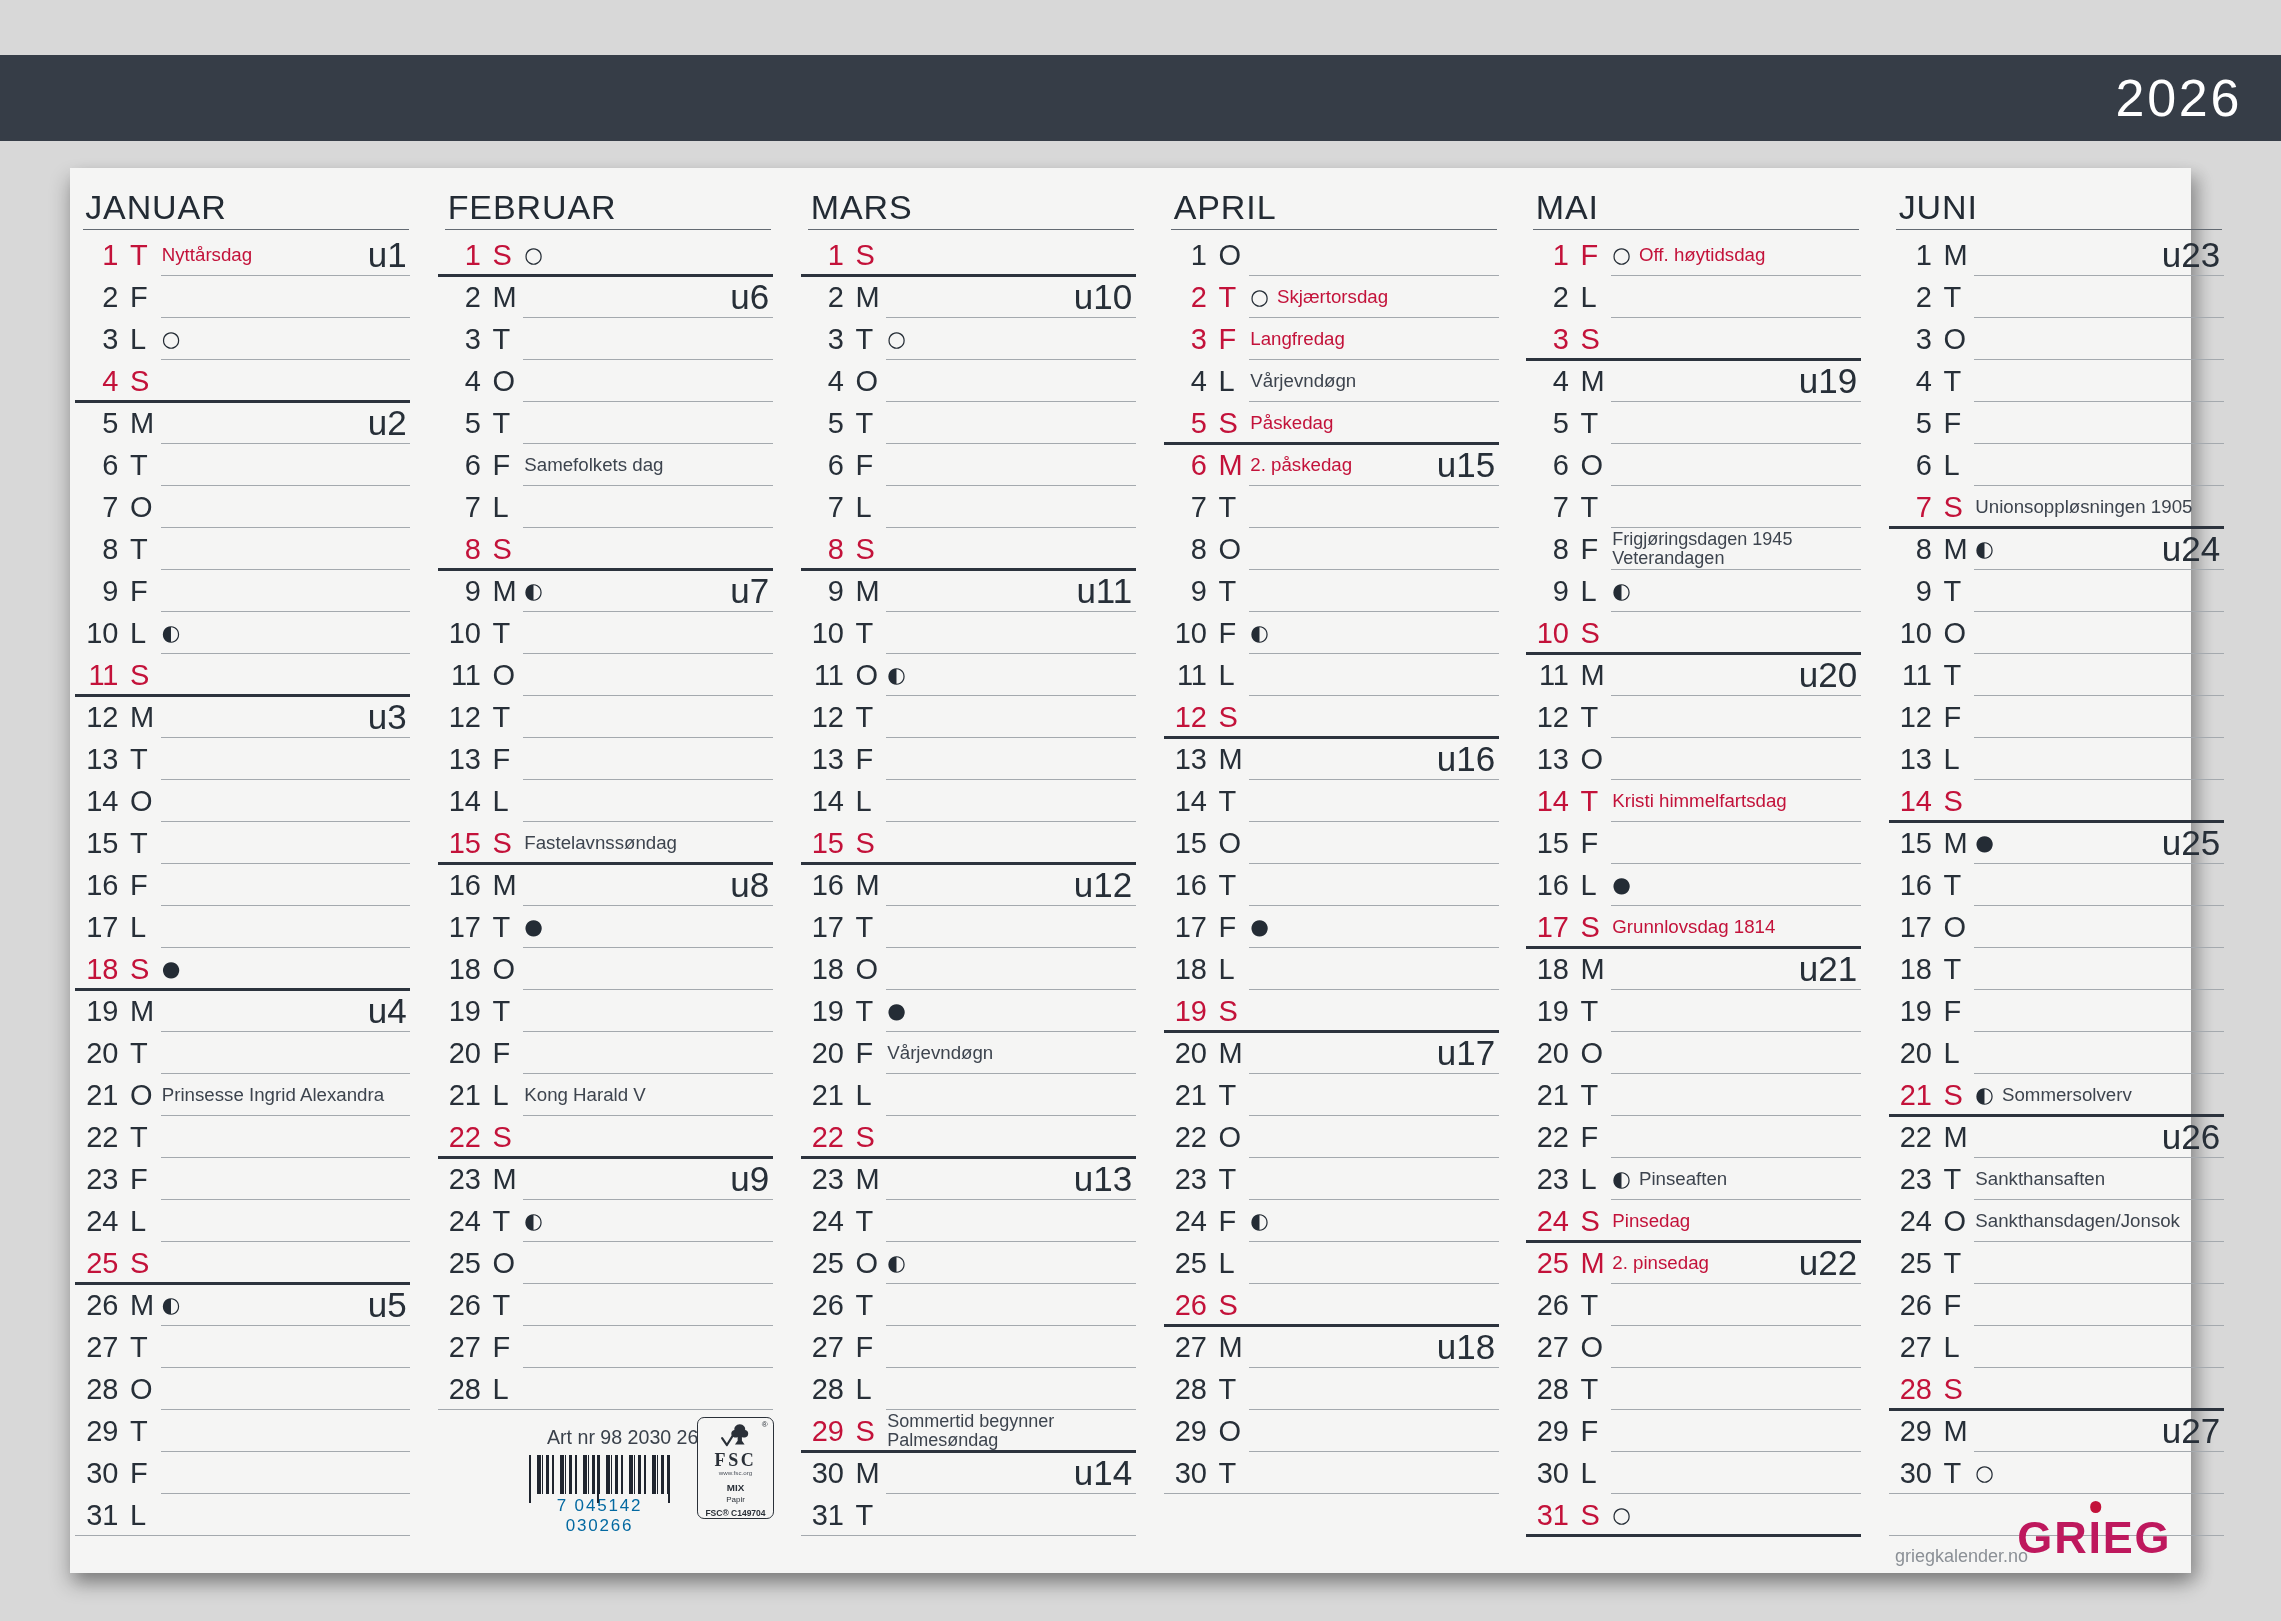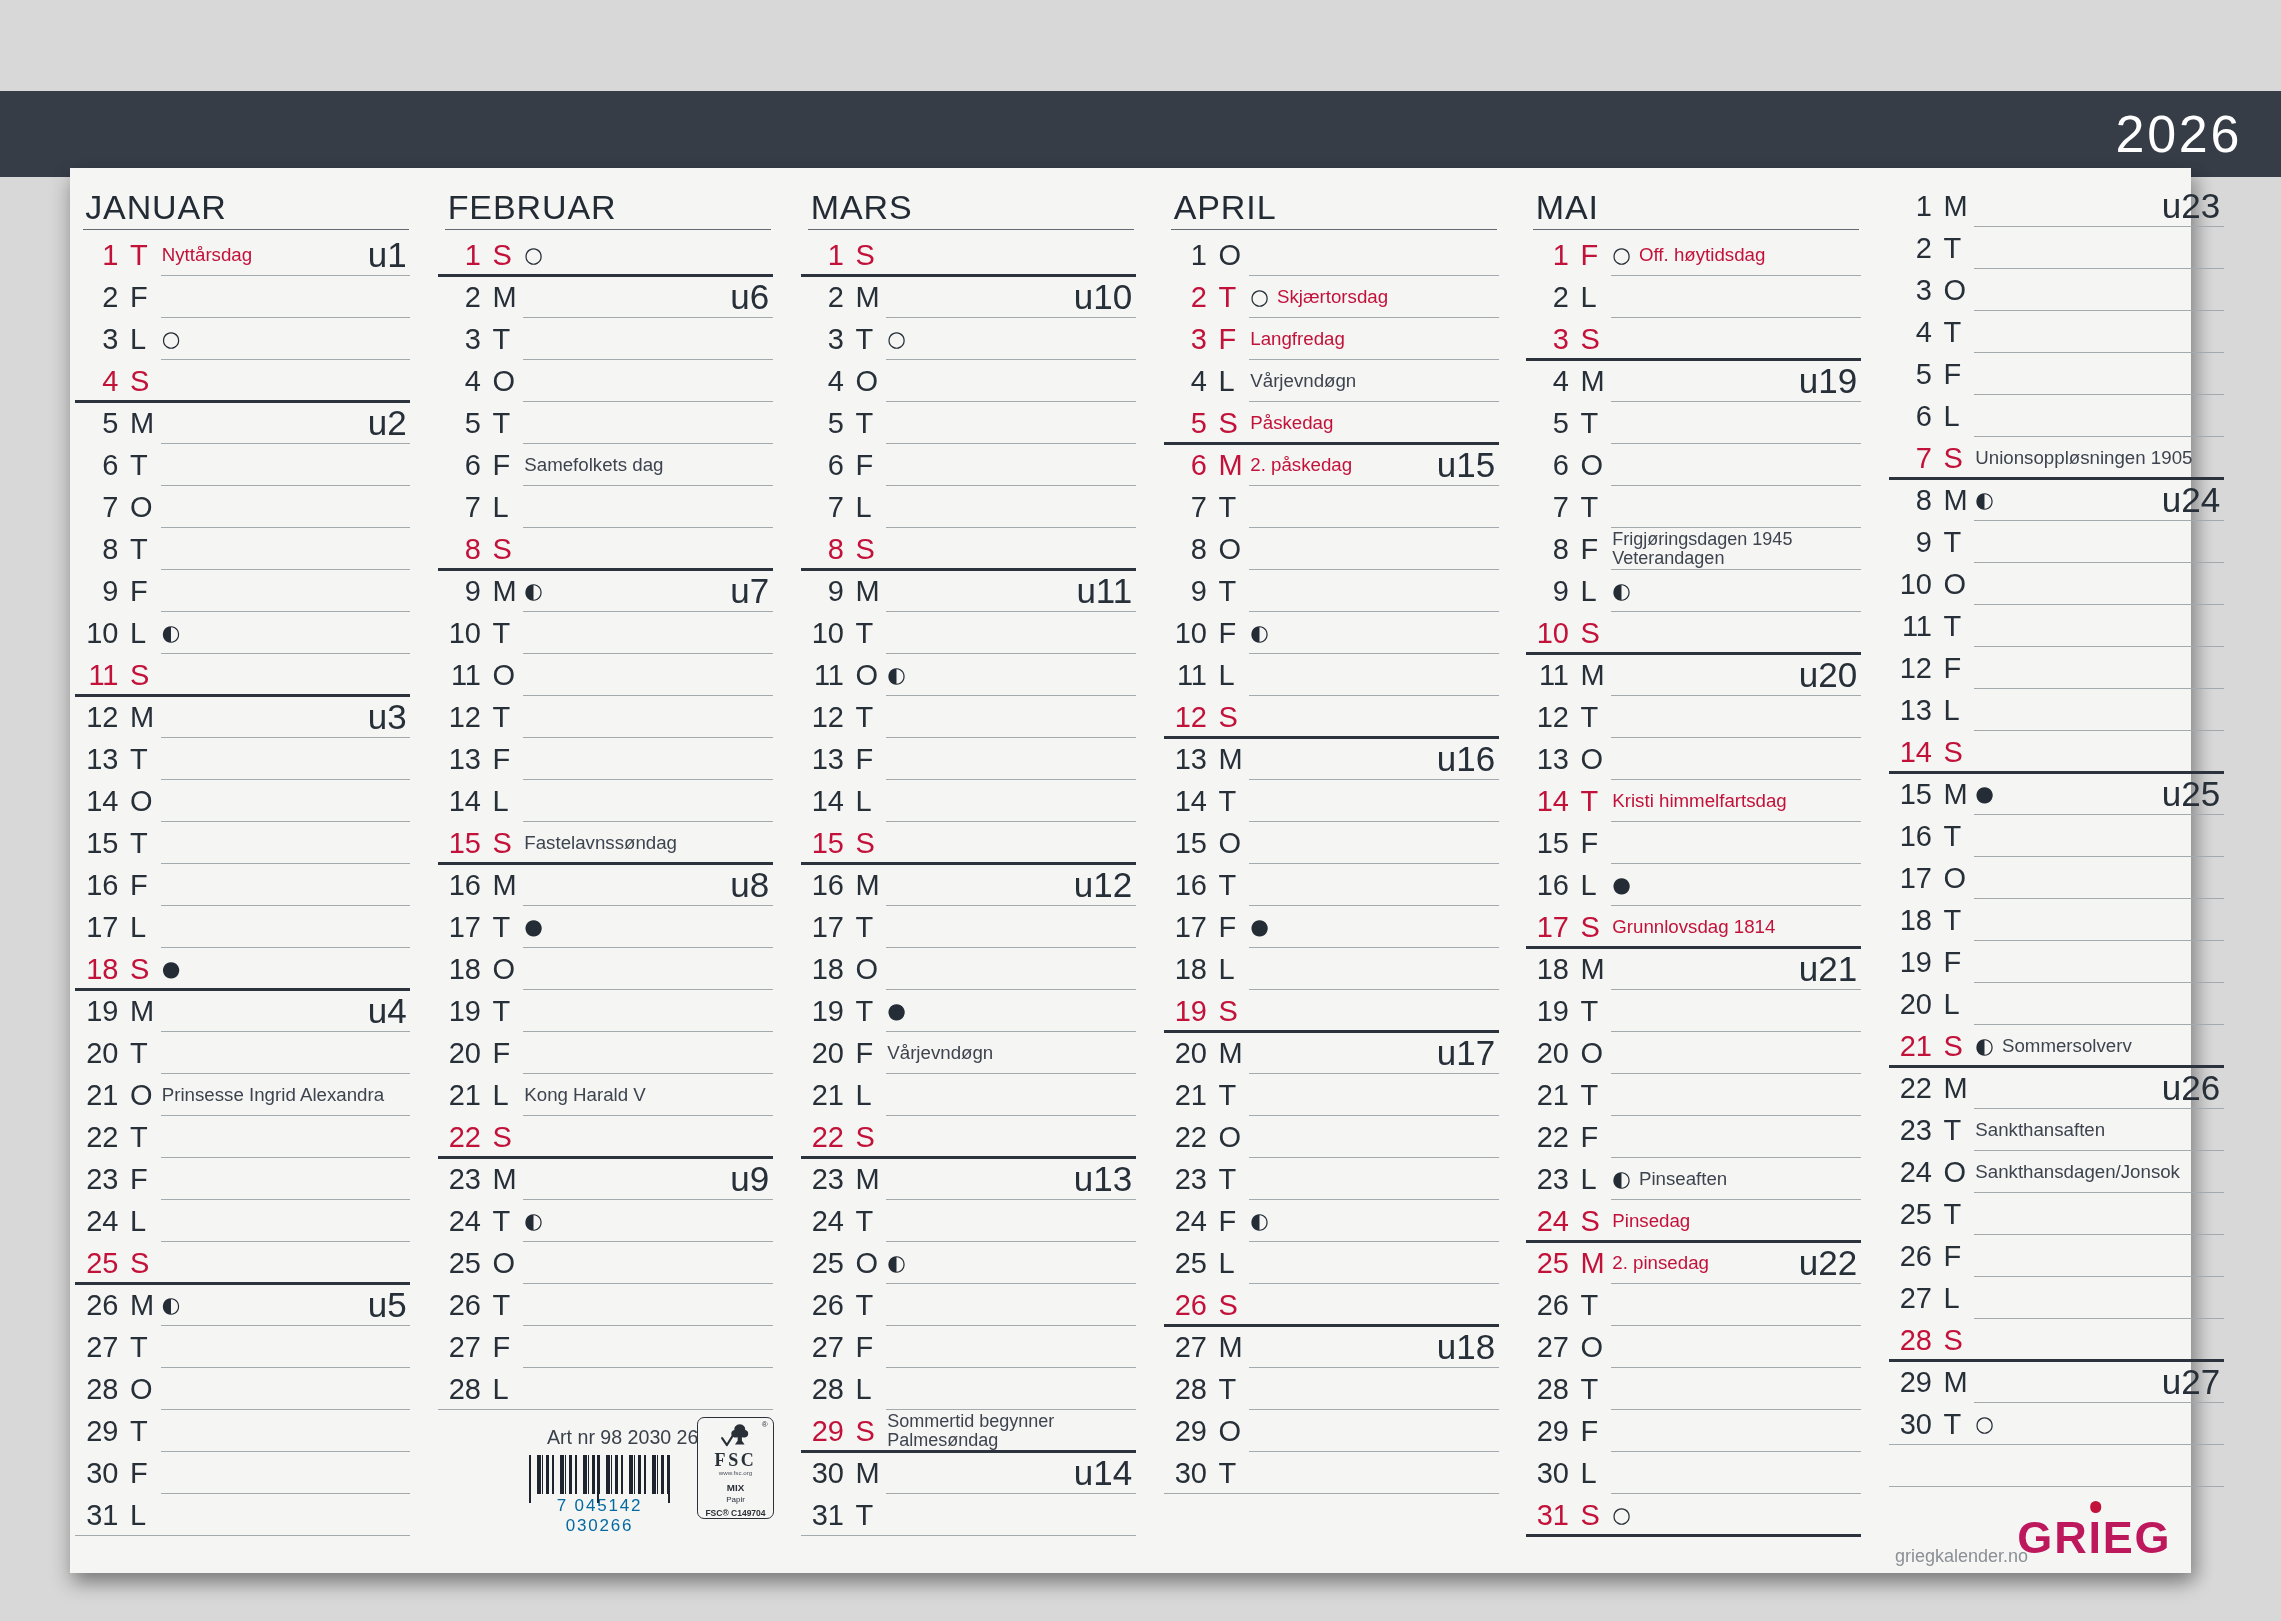--- a/index.html
+++ b/index.html
@@ -7,21 +7,21 @@
     width:2281px;height:1622px;position:relative;overflow:hidden;
     background:#d8d8d8;
     font-family:"Liberation Sans",sans-serif;
     color:#272f38;
   }
   
   .topbar{
     position:absolute;left:0;top:55px;width:2281px;height:86px;
     background:#363d47;
     display:flex;align-items:center;justify-content:flex-end;
-    padding-right:39px;box-sizing:border-box;margin-top:36px;
+    padding-right:39px;box-sizing:border-box;
   }
   .year{font-size:52px;color:#ffffff;letter-spacing:2.7px;font-weight:400;}
   
   .sheet{
     position:absolute;left:70px;top:168px;width:2121px;height:1405px;
     background:#f5f5f4;
     box-shadow:0 10.7px 19.6px rgba(0,0,0,.33), 9px 7.1px 14.3px rgba(0,0,0,.16);
   }
   .columns{position:absolute;left:0;top:0;right:0;bottom:0;}
   .month-column{position:absolute;top:12.5px;width:326px;}
@@ -977,20 +977,21 @@
           <div class="row sun red last">
             <span class="num">31</span>
             <span class="ltr">S</span>
             <span class="content">
               <span class="moon">○</span>
             </span>
           </div>
         </div>
       </div>
       <div class="month-column" style="left: 1826px;">
+        <div class="month-header">JUNI</div>
         <div class="rows">
           <div class="row">
             <span class="num">1</span>
             <span class="ltr">M</span>
             <span class="content"></span>
             <span class="week">u23</span>
           </div>
           <div class="row">
             <span class="num">2</span>
             <span class="ltr">T</span>

